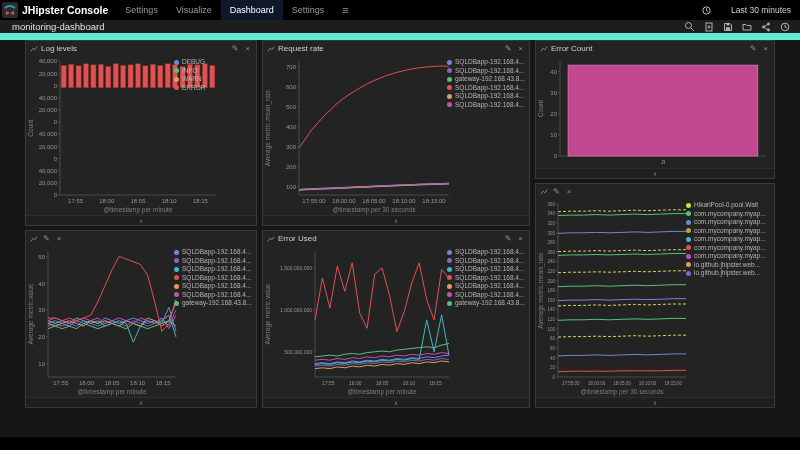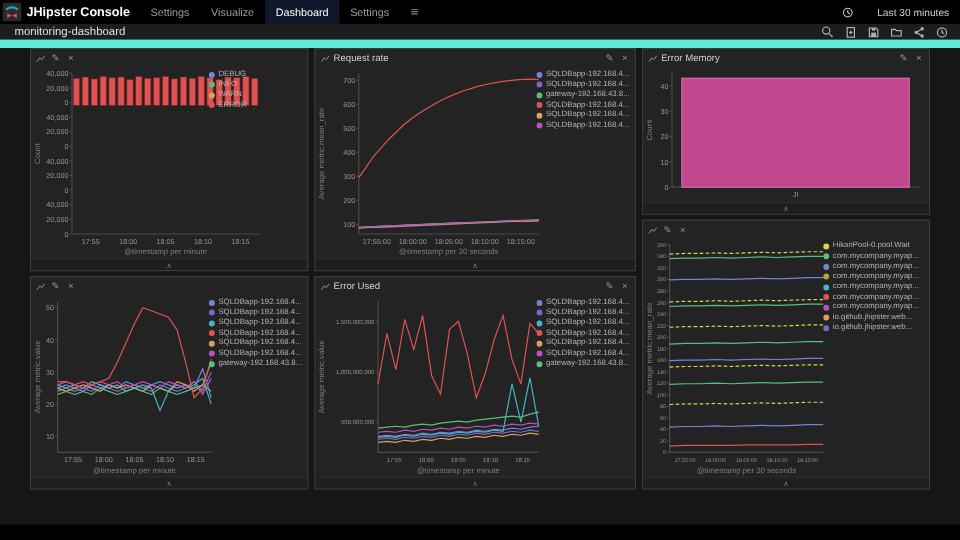--- a/index.html
+++ b/index.html
@@ -114,20 +114,21 @@
     </button>
   </div>
 
   <main class="dash">
 
     <section class="panel" style="left:25px;top:0;width:232px;height:186px">
       <div class="panel-header">
         <svg width="8" height="8" viewBox="0 0 10 10">
             <path d="M1 8 L4 4 L6 6 L9 2" stroke="#9a9a9a" fill="none"></path>
           </svg>
+        <span class="panel-title">Log levels</span>
         <button class="ph-btn">✎</button>
         <button class="ph-btn">×</button>
       </div>
       <div class="panel-body">
         <svg class="chart" viewBox="0 0 230 159">
             <line x1="34" y1="5" x2="34" y2="139" stroke="#4a4a4a"></line>
             <line x1="34" y1="139" x2="190" y2="139" stroke="#4a4a4a"></line>
             <line x1="32" y1="5.0" x2="34" y2="5.0" stroke="#4a4a4a"></line>
             <text x="31" y="7.3" class="tick" font-size="6" text-anchor="end">40,000</text>
             <line x1="32" y1="17.2" x2="34" y2="17.2" stroke="#4a4a4a"></line>
@@ -272,21 +273,21 @@
           </div>
       </div>
       <div class="panel-footer">∧</div>
     </section>
 
     <section class="panel" style="left:535px;top:0;width:240px;height:139px">
       <div class="panel-header">
         <svg width="8" height="8" viewBox="0 0 10 10">
             <path d="M1 8 L4 4 L6 6 L9 2" stroke="#9a9a9a" fill="none"></path>
           </svg>
-        <span class="panel-title">Error Memory</span>
+        <span class="panel-title">Error Count</span>
         <button class="ph-btn">✎</button>
         <button class="ph-btn">×</button>
       </div>
       <div class="panel-body">
         <svg class="chart" viewBox="0 0 238 112">
             <line x1="24" y1="5" x2="24" y2="100" stroke="#4a4a4a"></line>
             <line x1="24" y1="100" x2="230" y2="100" stroke="#4a4a4a"></line>
             <line x1="22" y1="15.6" x2="24" y2="15.6" stroke="#4a4a4a"></line>
             <text x="21" y="17.8" class="tick" font-size="6" text-anchor="end">40</text>
             <line x1="22" y1="36.7" x2="24" y2="36.7" stroke="#4a4a4a"></line>

